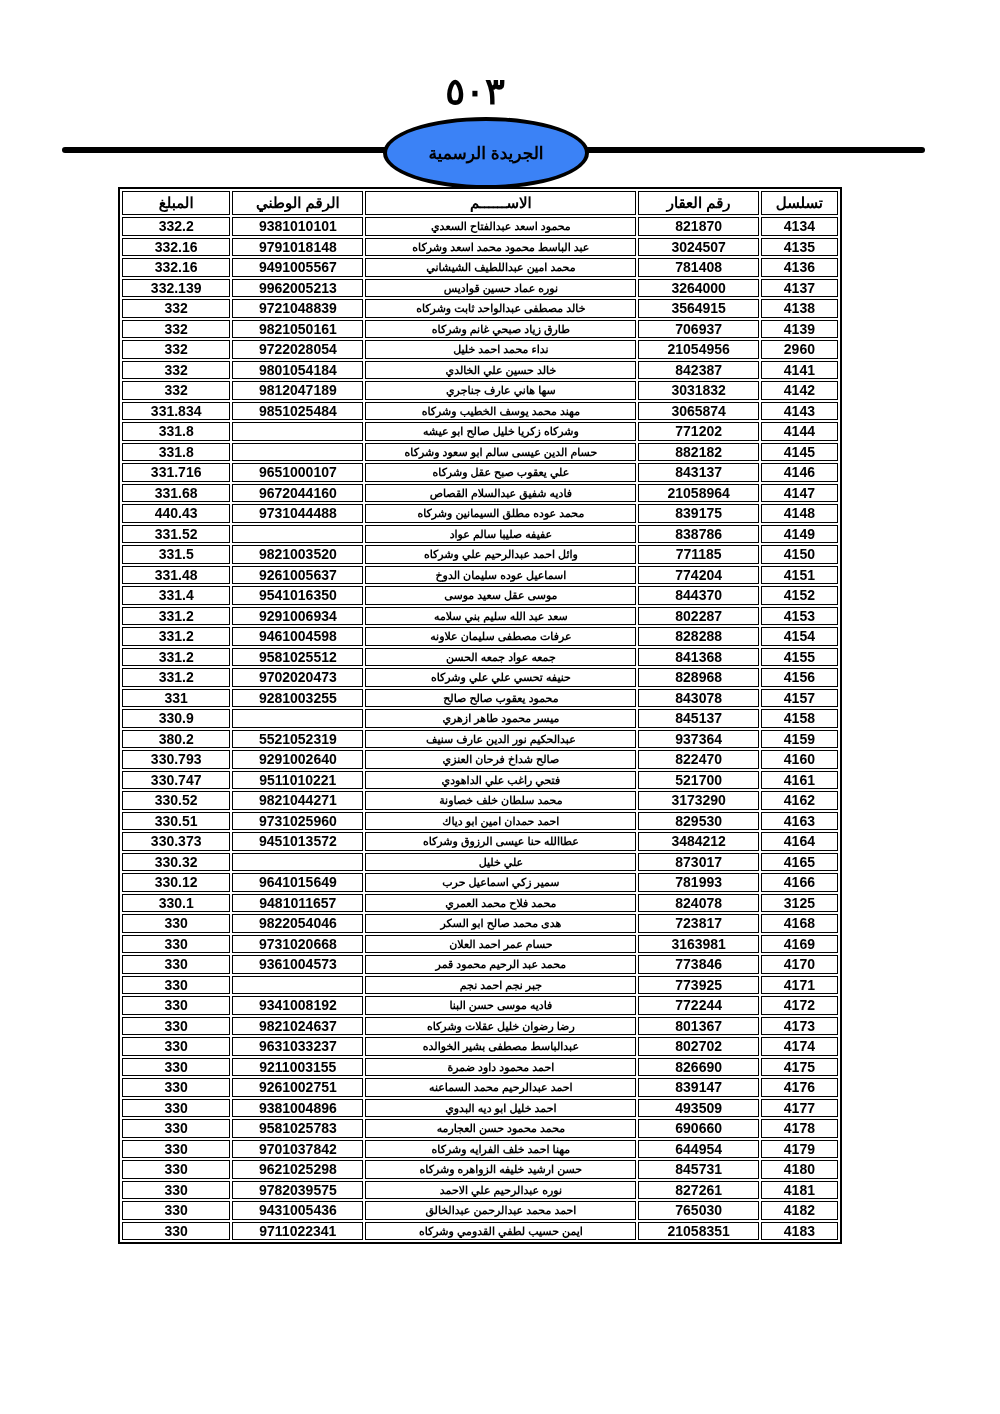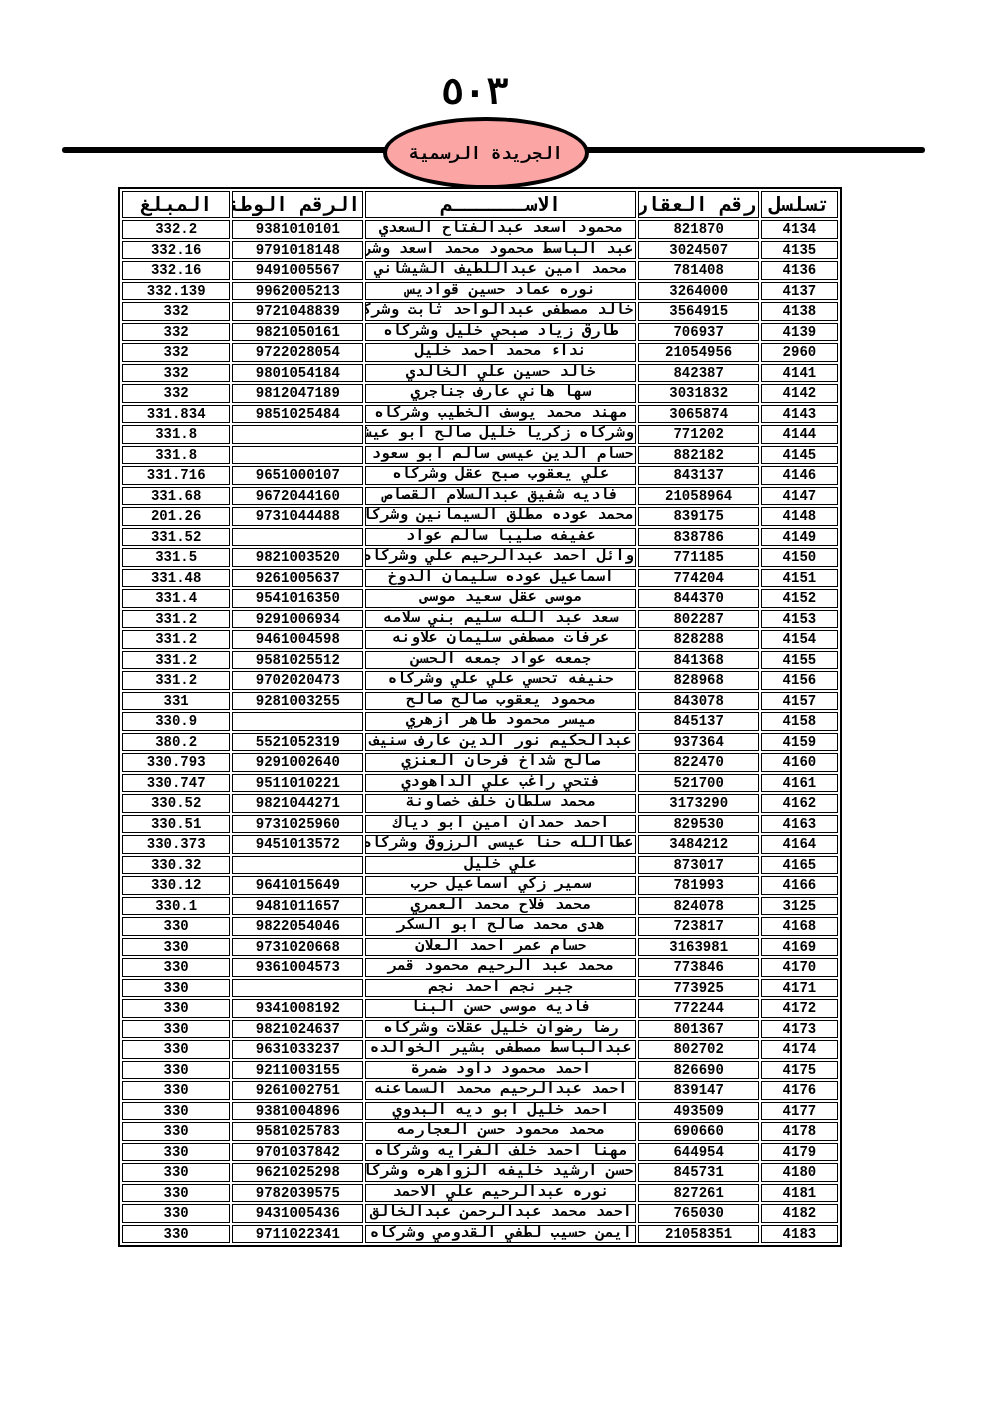--- a/index.html
+++ b/index.html
@@ -1,31 +1,31 @@
 <!DOCTYPE html>
 <html lang="ar"><head>
 <meta charset="utf-8">
 <style>
   html,body{margin:0;padding:0;background:#ffffff;}
   .page{position:relative;width:1000px;height:1414px;background:#ffffff;
-        font-family:Liberation Mono, monospace;color:#000;overflow:hidden;}
+        font-family:Liberation Sans, sans-serif;color:#000;overflow:hidden;}
   .page-number{position:absolute;top:70px;left:375px;width:200px;text-align:center;
                font-size:37px;font-weight:bold;letter-spacing:4px;}
   .rule{position:absolute;top:147px;left:62px;width:863px;height:6px;background:#000;border-radius:3px;}
-  .banner-ellipse{position:absolute;top:117px;left:383px;width:198px;height:64px;background:#fca5a5;
+  .banner-ellipse{position:absolute;top:117px;left:383px;width:198px;height:64px;background:#3b82f6;
                   border:4px solid #000;border-radius:50%;display:flex;align-items:center;
                   justify-content:center;z-index:2;}
   .banner-ellipse span{font-size:17px;font-weight:bold;direction:rtl;}
   table.records{position:absolute;top:187px;left:118px;width:724px;table-layout:fixed;
                 border-collapse:separate;border-spacing:2px;border:2px solid #000;background:#fff;}
   th,td{border:1.5px solid #000;background:#fff;text-align:center;vertical-align:middle;
         font-weight:bold;padding:0 2px;white-space:nowrap;overflow:hidden;}
-  th{height:22px;font-size:20px;}
+  th{height:22px;font-size:15px;}
   td{height:16.5px;line-height:16px;font-size:14px;}
-  td.name{font-size:15px;margin-left:34px;}
+  td.name{font-size:11px;margin-left:34px;}
   col.c-serial{width:10.9%;} col.c-prop{width:17%;} col.c-name{width:38.3%;}
   col.c-nid{width:18.5%;} col.c-amt{width:15.3%;}
 </style>
 </head>
 <body>
 
 <div class="page">
 
   <div class="page-number">٥٠٣</div>
 
@@ -84,21 +84,21 @@
         <tr>
       <td class="num">4138</td>
       <td class="num">3564915</td>
       <td class="name">خالد مصطفى عبدالواحد ثابت وشركاه</td>
       <td class="num">9721048839</td>
       <td class="num">332</td>
     </tr>
         <tr>
       <td class="num">4139</td>
       <td class="num">706937</td>
-      <td class="name">طارق زياد صبحي خليل وشركاه</td>
+      <td class="name">طارق زياد صبحي غانم وشركاه</td>
       <td class="num">9821050161</td>
       <td class="num">332</td>
     </tr>
         <tr>
       <td class="num">2960</td>
       <td class="num">21054956</td>
       <td class="name">نداء محمد احمد خليل</td>
       <td class="num">9722028054</td>
       <td class="num">332</td>
     </tr>
@@ -149,21 +149,21 @@
       <td class="num">21058964</td>
       <td class="name">فاديه شفيق عبدالسلام القصاص</td>
       <td class="num">9672044160</td>
       <td class="num">331.68</td>
     </tr>
         <tr>
       <td class="num">4148</td>
       <td class="num">839175</td>
       <td class="name">محمد عوده مطلق السيمانين وشركاه</td>
       <td class="num">9731044488</td>
-      <td class="num">201.26</td>
+      <td class="num">440.43</td>
     </tr>
         <tr>
       <td class="num">4149</td>
       <td class="num">838786</td>
       <td class="name">عفيفه صليبا سالم عواد</td>
       <td class="num"></td>
       <td class="num">331.52</td>
     </tr>
         <tr>
       <td class="num">4150</td>

